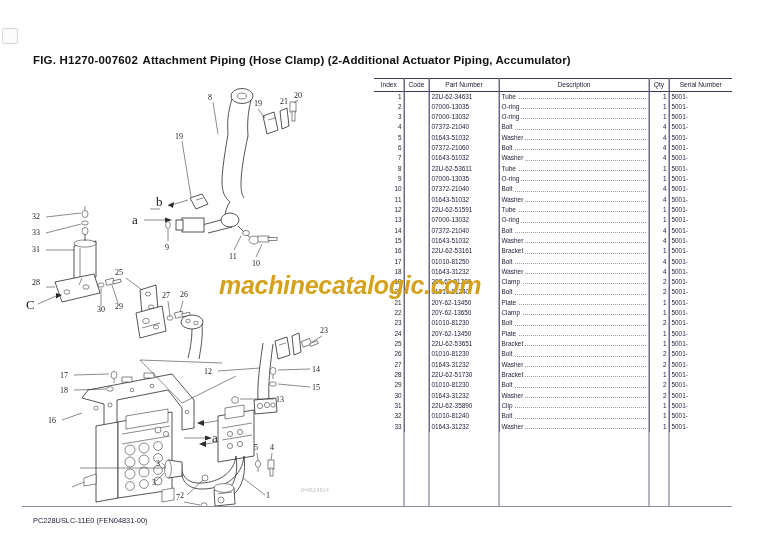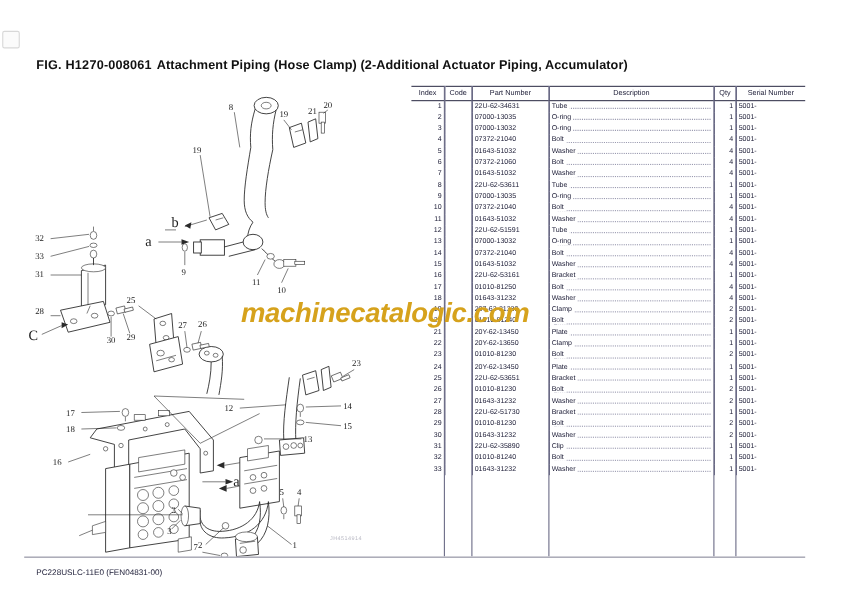--- a/index.html
+++ b/index.html
@@ -172,21 +172,21 @@
   .pw-t { fill: #ffffff; stroke: #2a2a2a; stroke-width: 0.55; }
   .cal { font-family: "Liberation Serif", serif; font-size: 8px; fill: #1b1b1b; }
   .cal-big { font-family: "Liberation Serif", serif; font-size: 13px; fill: #1b1b1b; }
 </style>
 </head>
 <body>
 
 <div id="page-corner"></div>
 
 <div id="header">
-  <span class="fig-no">FIG. H1270-008061</span>
+  <span class="fig-no">FIG. H1270-007602</span>
   <span class="fig-title">Attachment Piping (Hose Clamp) (2-Additional Actuator Piping, Accumulator)</span>
 </div>
 
 <div id="drawing">
 <svg width="345" height="428" viewBox="0 0 345 428" xmlns="http://www.w3.org/2000/svg">
 
   <g>
 
     <ellipse cx="220" cy="18" rx="11" ry="7.5" class="pw"></ellipse>
     <ellipse cx="220" cy="18" rx="4.5" ry="3" class="pw-t"></ellipse>

